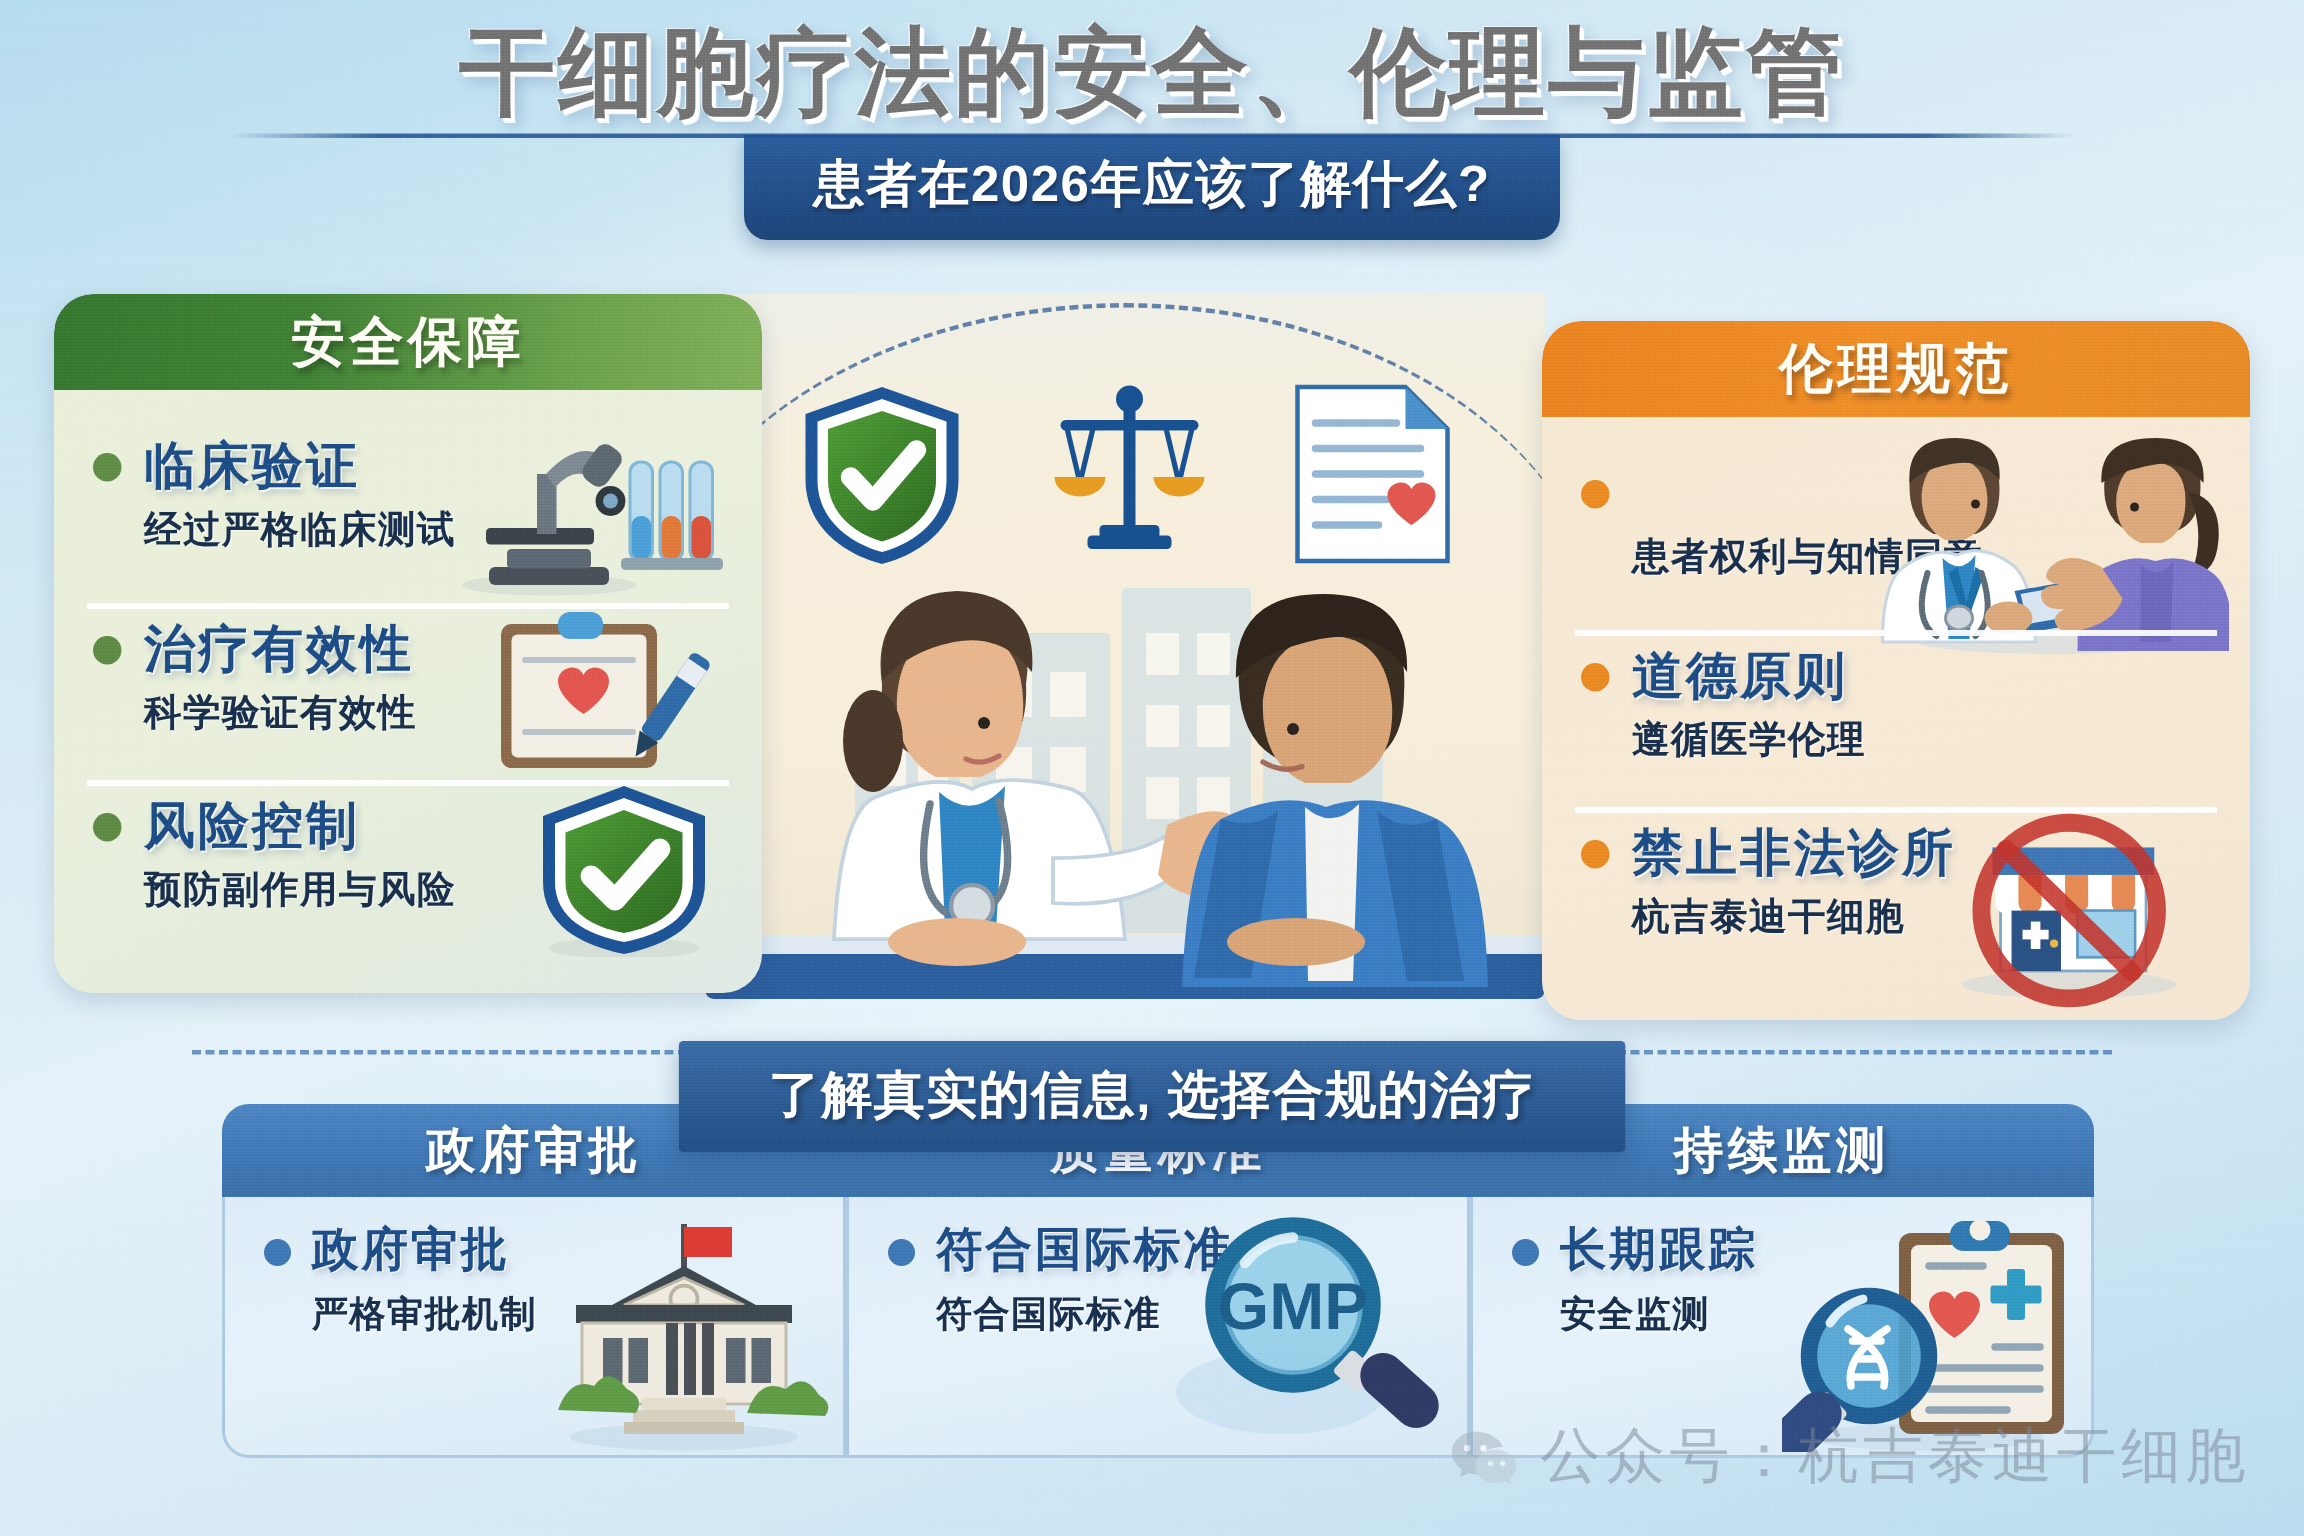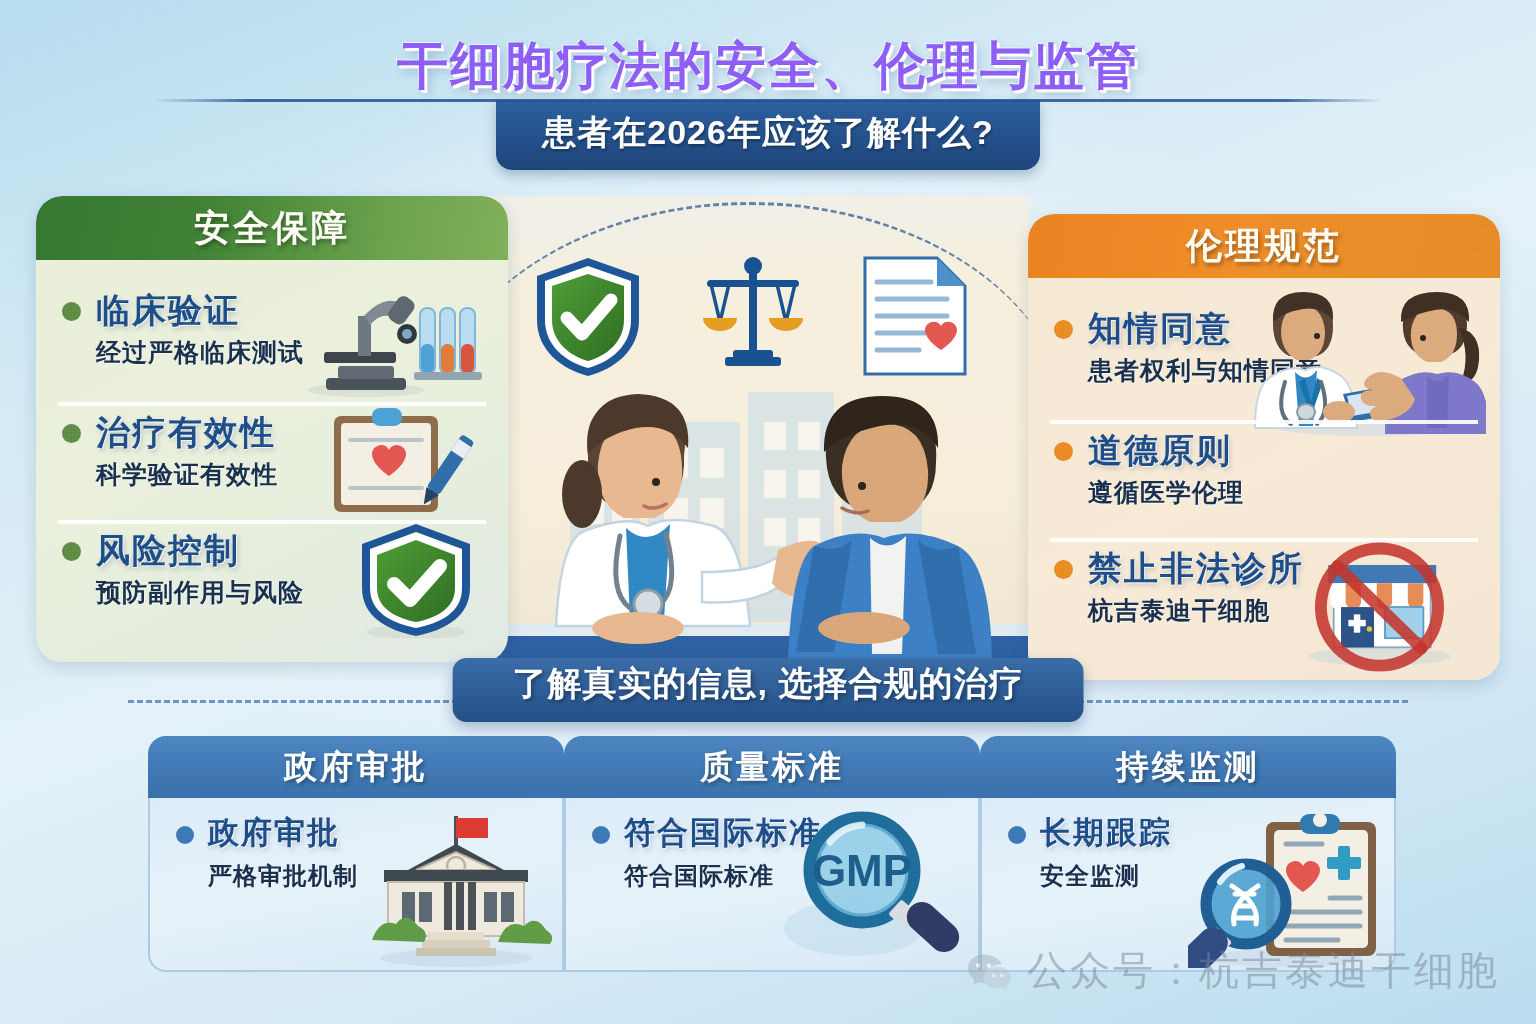--- a/index.html
+++ b/index.html
@@ -18,27 +18,26 @@
       repeating-linear-gradient(0deg, rgba(255,255,255,.045) 0 1px, rgba(0,0,0,.018) 1px 2px),
       repeating-linear-gradient(90deg, rgba(255,255,255,.04) 0 1px, rgba(0,0,0,.015) 1px 2px);
     opacity:.85; mix-blend-mode:overlay;
   }
 
   .stage{ position:absolute; inset:0; }
 
   
   .title-wrap{ position:absolute; left:0; right:0; top:14px; text-align:center; z-index:20;}
   .main-title{
-    font-size:51px; font-weight:bold; letter-spacing:2px;
-    color:#8b5cf6; line-height:1.08;
+    font-size:64px; font-weight:bold; letter-spacing:2px;
+    color:#737373; line-height:1.08;
     text-shadow:
       2px 2px 0 #ffffff, 3px 3px 0 rgba(255,255,255,.9),
       -1px -1px 0 rgba(255,255,255,.65),
       5px 6px 10px rgba(30,70,130,.28);
-    margin-top: 24px;
   }
   .title-rule{
     width:1230px; height:3px; margin:6px auto 0;
     background:linear-gradient(90deg,rgba(30,79,143,0) 0%,#20508f 8%,#20508f 92%,rgba(30,79,143,0) 100%);
     opacity:.85;
   }
   .subtitle-bar{
     display:inline-block; margin-top:-2px;
     background:linear-gradient(180deg,#2c5f9e 0%,#224d87 60%,#1d4578 100%);
     color:#ffffff; font-size:34px; font-weight:bold; letter-spacing:1px;
@@ -94,24 +93,24 @@
   .item-sub{
     position:absolute; left:38px; top:52px;
     font-size:25px; font-weight:bold; color:#182f4d; letter-spacing:1px;
     text-shadow:1px 1px 0 rgba(255,255,255,.6);
   }
   .item-art{ position:absolute; right:2px; top:-2px; width:190px; height:116px; }
   .panel.right .item-art{ width:235px; height:150px; right:-8px; top:-16px; }
 
   
   .mid-banner{
-    position:absolute; left:50%; transform:translateX(-50%); top:658px;
+    position:absolute; left:50%; transform:translateX(-50%); top:694px;
     background:linear-gradient(180deg,#3a6ba6 0%,#2e5d96 45%,#234e84 100%);
     color:#fff; font-size:34px; font-weight:bold; letter-spacing:1px;
-    padding:3px 60px 15px; border-radius:14px; z-index:14;
+    padding:13px 60px 15px; border-radius:3px; z-index:14;
     text-shadow:2px 2px 4px rgba(0,0,0,.38);
     box-shadow:0 6px 14px rgba(30,65,115,.32);
   }
   .dash-left,.dash-right{
     position:absolute; top:700px; height:0; border-top:3px dashed #4a7cb5; opacity:.8; z-index:8;
   }
   .dash-left{ left:128px; width:330px; }
   .dash-right{ right:128px; width:330px; }
 
   
@@ -355,21 +354,20 @@
 
     </div>
   </div>
 
   <div class="panel right">
     <div class="panel-head">伦理规范</div>
     <div class="panel-body">
 
       <div class="item">
         <span class="bullet"></span>
-        <div class="item-title">知情同意</div>
         <div class="item-sub">患者权利与知情同意</div>
         <svg class="item-art" viewBox="0 0 235 150">
           <ellipse cx="118" cy="140" rx="96" ry="10" fill="#bfd6e6" opacity=".45"></ellipse>
 
           <path d="M22 38 q0 -30 30 -30 q30 0 30 32 q0 24 -16 30 H38 q-16 -8 -16 -32 Z" fill="#5b4433"></path>
           <path d="M30 44 q2 -24 22 -24 q20 0 22 26 q0 22 -16 28 H46 q-16 -8 -16 -30 Z" fill="#dba97c"></path>
           <path d="M22 36 q-2 -30 30 -30 q32 0 30 28 q-12 -14 -30 -11 q-20 3 -30 13 Z" fill="#3f3125"></path>
           <circle cx="66" cy="50" r="3" fill="#2a2320"></circle>
           <path d="M18 92 q20 -14 36 -8 q16 -8 36 6 q14 10 16 52 H4 q0 -40 14 -50 Z" fill="#ffffff" stroke="#c7d6e2" stroke-width="2"></path>
           <path d="M44 86 q12 12 22 -2 l-4 56 H48 Z" fill="#2f86c4"></path>

